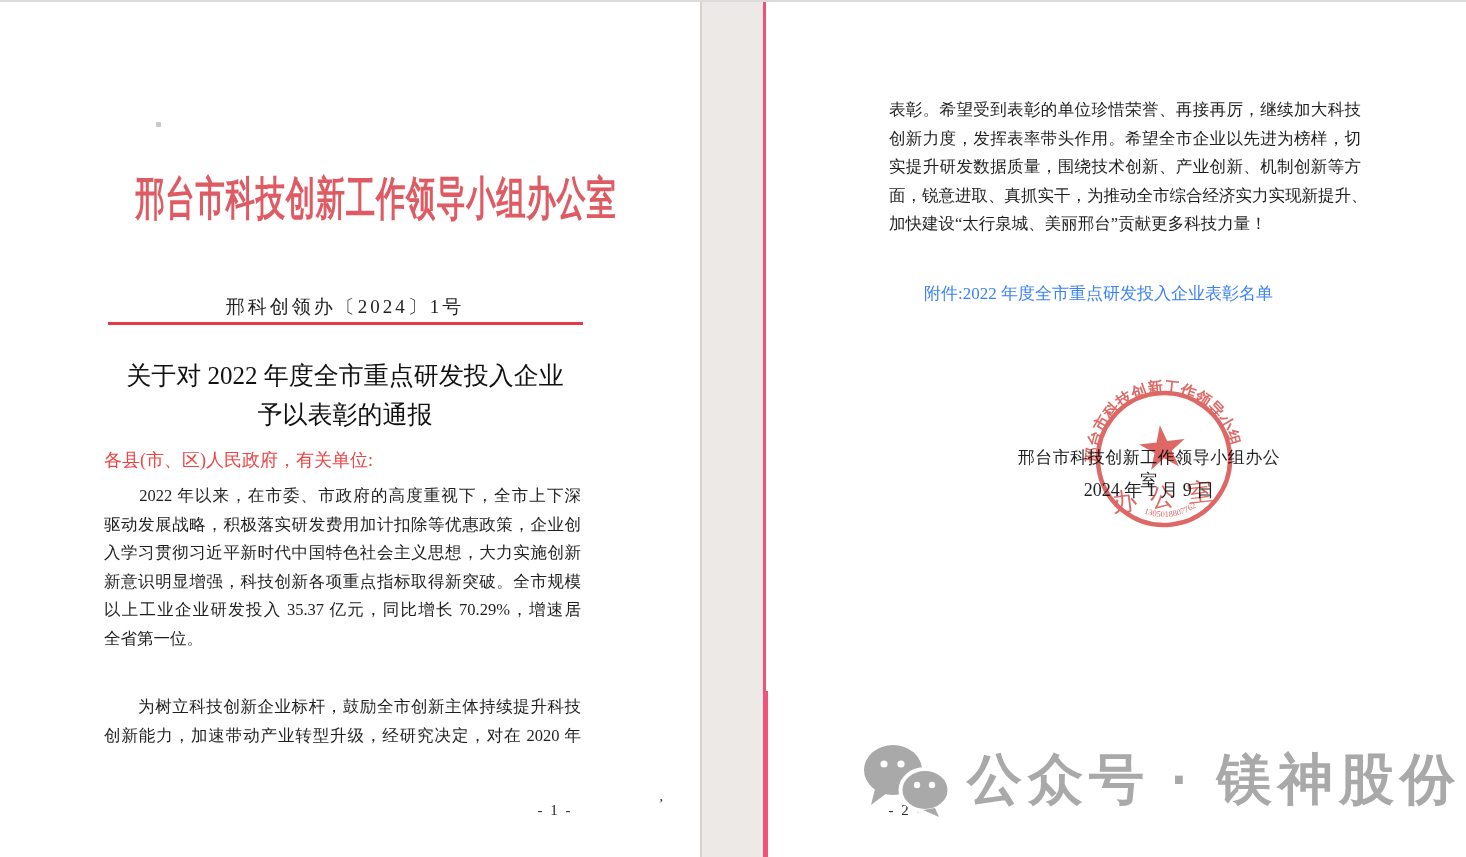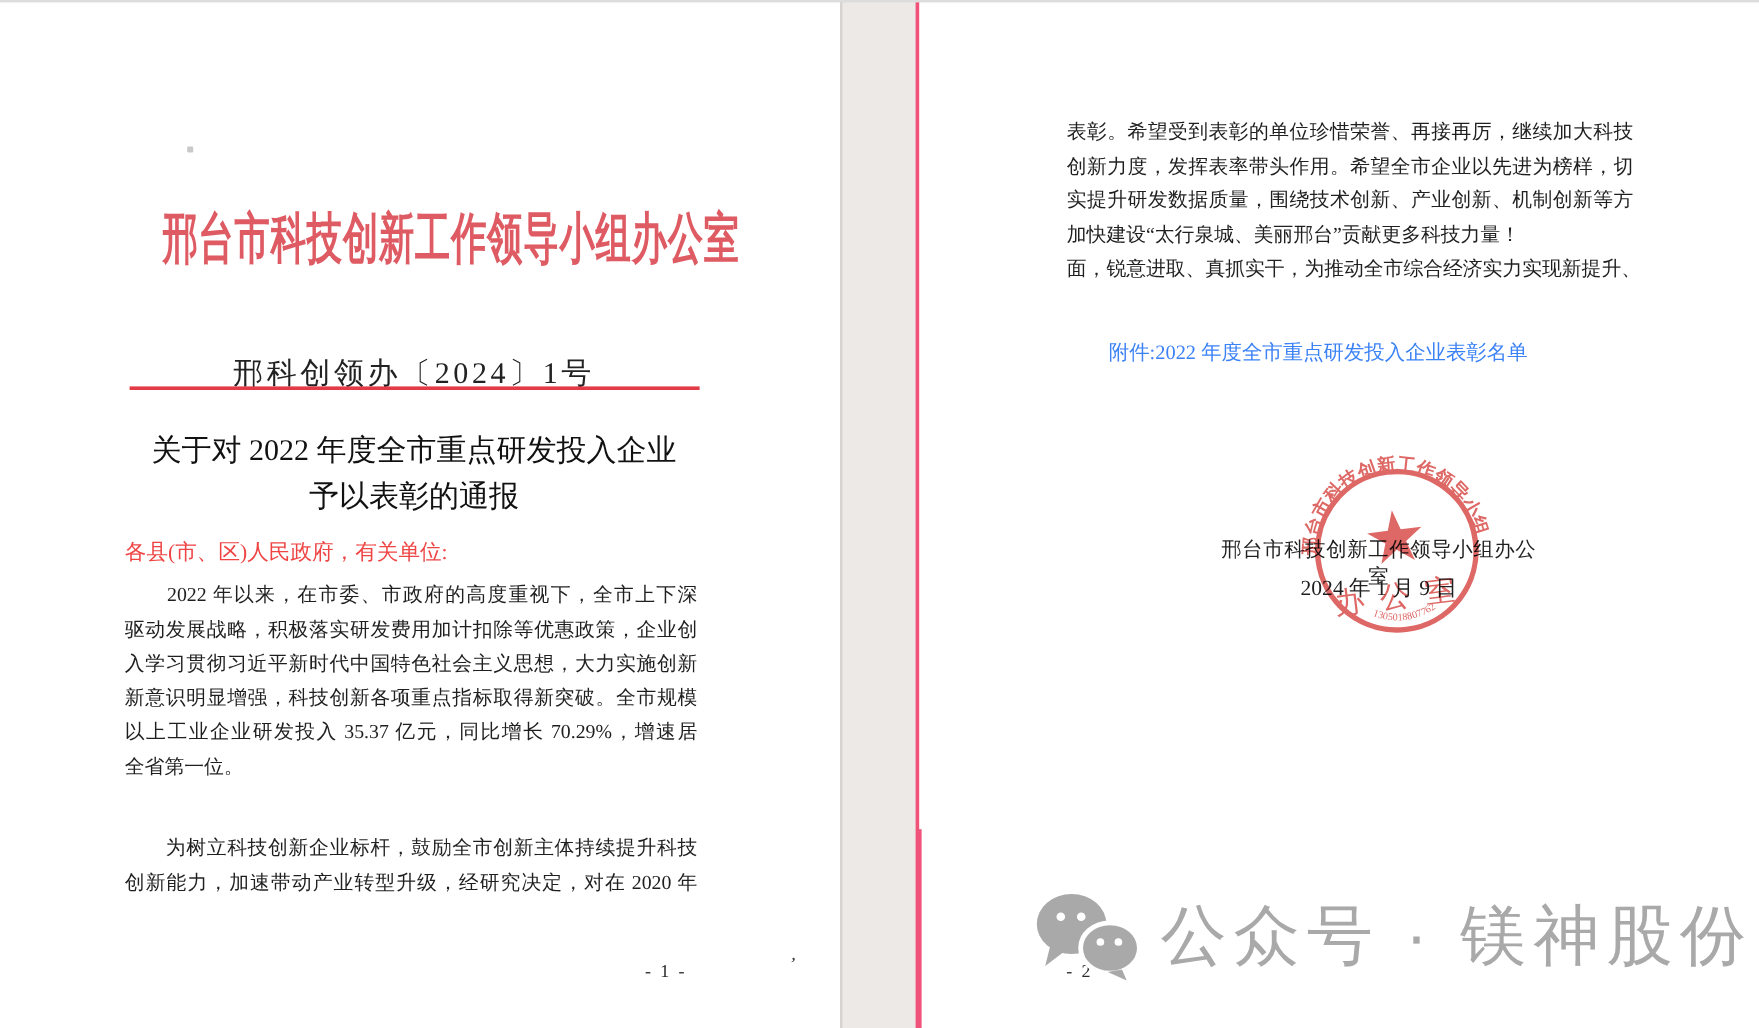--- a/index.html
+++ b/index.html
@@ -31,21 +31,21 @@
     position:absolute; top:168px; left:0; width:690px; text-align:center;
     white-space:nowrap;
   }
   .red-header .squeeze{
     display:inline-block; transform:scaleX(0.64); transform-origin:center;
     font-size:46px; font-weight:bold; letter-spacing:1px;
     color:var(--header_red,#df5b63);
   }
   .doc-number{
     position:absolute; top:294px; left:0; width:690px; text-align:center;
-    font-size:25px; letter-spacing:3px; color:#222;
+    font-size:19px; letter-spacing:3px; color:#222;
   }
   .red-rule{
     position:absolute; top:322px; left:108px; width:475px; height:3px;
     background:var(--rule_red,#e23b47);
   }
   .doc-title{
     position:absolute; top:356px; left:0; width:690px; text-align:center;
     font-size:25px; font-weight:normal; line-height:39px; color:#111;
   }
   .salutation{
@@ -89,20 +89,21 @@
     font-size:18px; color:#1f1f1f;
   }
   .seal{
     position:absolute; top:374px; left:313px; width:170px; height:170px;
     mix-blend-mode:multiply; opacity:0.88; z-index:2;
   }
   .watermark{
     position:absolute; top:742px; left:95px; height:76px;
     display:flex; align-items:center; gap:10px; z-index:3;
     color:var(--watermark_gray,#a9a9a9);
+    font-weight:bold;
   }
   .watermark-text{
     font-family:"Liberation Sans","DejaVu Sans",sans-serif;
     font-size:55px; letter-spacing:6px; white-space:nowrap;
   }
   .wechat-svg{ width:96px; height:74px; flex:0 0 auto; }
 </style>
 </head>
 <body>
 
@@ -148,22 +149,22 @@
   <div class="gutter">
     <div class="pink-edge"></div>
   </div>
 
   <div class="page page-right">
 
     <div class="para para-r1">
         <div class="tline">表彰。希望受到表彰的单位珍惜荣誉、再接再厉，继续加大科技</div>
         <div class="tline">创新力度，发挥表率带头作用。希望全市企业以先进为榜样，切</div>
         <div class="tline">实提升研发数据质量，围绕技术创新、产业创新、机制创新等方</div>
+        <div class="tline">面，锐意进取、真抓实干，为推动全市综合经济实力实现新提升、</div>
         <div class="tline flush">加快建设“太行泉城、美丽邢台”贡献更多科技力量！</div>
-        <div class="tline">面，锐意进取、真抓实干，为推动全市综合经济实力实现新提升、</div>
       </div>
 
     <div class="attachment">附件:2022 年度全市重点研发投入企业表彰名单</div>
 
     <div class="signature">邢台市科技创新工作领导小组办公室</div>
 
     <div class="sign-date">2024 年 1 月 9 日</div>
 
     <svg class="seal" viewBox="0 0 170 170">
       <g transform="translate(85,85) rotate(-7)">

